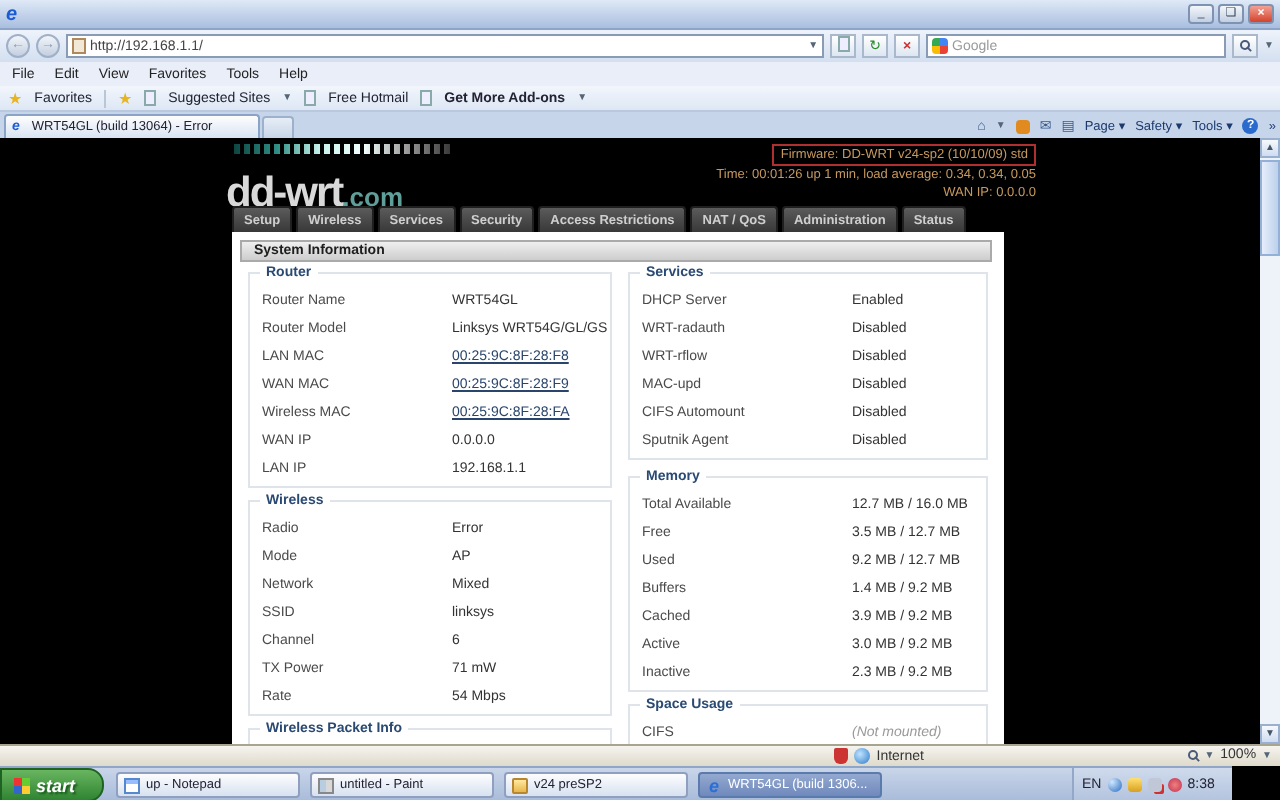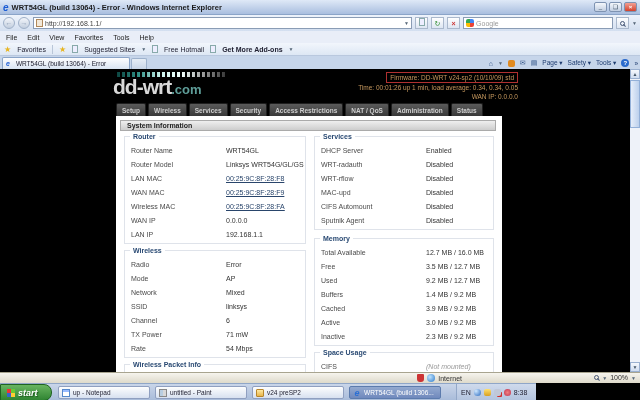--- a/index.html
+++ b/index.html
@@ -53,21 +53,21 @@
   .feed { width:7px; height:7px; background:#e08a20; border-radius:2px; }
   .helpico { width:8px; height:8px; border-radius:50%; background:#2a6acc; color:#fff; font-size:6px; text-align:center; line-height:8px; font-weight:bold; }
 
   
   .viewport { position:absolute; top:69px; left:0; width:640px; height:303px; background:#000; overflow:hidden; }
 
   .dots { position:absolute; left:117px; top:3px; width:108px; height:5px;
     background:linear-gradient(90deg,#0d4642,#2f8f85,#c8f2ec,#f2fffd,#9a9a9a,#3a3a3a);
     -webkit-mask-image:repeating-linear-gradient(90deg,#000 0 3px,transparent 3px 5px);
     mask-image:repeating-linear-gradient(90deg,#000 0 3px,transparent 3px 5px); }
-  .logo { position:absolute; left:113px; top:6px; }
+  .logo { position:absolute; left:113px; top:16px; }
   .logo .main { font-size:21px; font-weight:bold; letter-spacing:-1px; color:#d9d9d9; }
   .logo .dotcom { font-size:13px; font-weight:bold; color:#5f9e99; }
   .cpanel { position:absolute; left:283px; top:17px; font-size:11px; font-weight:bold; letter-spacing:1.5px; color:#2e3fd0; }
 
   .hdrinfo { position:absolute; top:3px; right:122px; text-align:right; color:#c6985e; font-size:6.5px; line-height:9px; }
   .fwbox { display:inline-block; border:1px solid #b03030; padding:0 3px; }
 
   .navtabs { position:absolute; left:116px; top:34px; height:13px; display:flex; gap:2px; }
   .ntab { height:13px; padding:0 5px; background:linear-gradient(#5b5b5b,#383838); border:1px solid #1f1f1f; border-bottom:none;
     border-radius:2px 2px 0 0; color:#cfcfcf; font-size:6.5px; font-weight:bold; display:flex; align-items:center; }
@@ -93,21 +93,21 @@
 
   
   .statusbar { position:absolute; top:372px; left:0; width:640px; height:11px;
     background:linear-gradient(#f6f4ee,#dedacb); border-top:1px solid #a8a48f; font-size:7px; color:#333; }
   .zone { position:absolute; right:178px; top:1px; display:flex; align-items:center; gap:3px; }
   .shield { width:7px; height:8px; background:#c33; border-radius:1px 1px 3px 3px; }
   .globe { width:8px; height:8px; border-radius:50%; background:radial-gradient(circle at 3px 3px,#bfe3ff,#2c7ac9); }
   .zoomctl { position:absolute; right:4px; top:1px; display:flex; align-items:center; gap:3px; }
 
   
-  .taskbar { position:absolute; top:383px; left:0; width:536px; height:17px;
+  .taskbar { position:absolute; top:383px; left:0; width:616px; height:17px;
     background:linear-gradient(#c9d5e9,#a9bcda); border-top:1px solid #8fa6c8; }
   .startbtn { position:absolute; left:0; top:0; width:52px; height:17px; border-radius:0 8px 8px 0;
     background:linear-gradient(#69b560,#2f8432); border:1px solid #1f6322; display:flex; align-items:center; gap:3px; padding:0 6px;
     color:#fff; font-weight:bold; font-style:italic; font-size:9px; text-shadow:1px 1px 1px #1a5a1d; }
   .flag { width:8px; height:8px; display:grid; grid-template-columns:4px 4px; grid-template-rows:4px 4px; }
   .flag span:nth-child(1){background:#e33;} .flag span:nth-child(2){background:#6c3;}
   .flag span:nth-child(3){background:#36c;} .flag span:nth-child(4){background:#fc3;}
   .task { position:absolute; top:2px; height:13px; width:92px; border:1px solid #8f9fc0; border-radius:2px;
     background:linear-gradient(#fdfdfe,#d7e1f0); display:flex; align-items:center; gap:3px; padding:0 3px; font-size:6.5px; color:#223;
     white-space:nowrap; overflow:hidden; }
@@ -119,21 +119,20 @@
   .ico-ie { color:#2b6fd4; font-weight:bold; font-style:italic; font-size:9px; line-height:8px; text-align:center; }
   .tray { position:absolute; right:0; top:0; height:17px; width:80px; background:linear-gradient(#cfdaec,#b2c3de);
     border-left:1px solid #93a8c8; display:flex; align-items:center; gap:3px; padding:0 4px; font-size:7px; color:#223; }
   .trayico { width:7px; height:7px; border-radius:2px; }
 </style>
 </head>
 <body>
 
 <div class="titlebar">
   <span class="ie-e">e</span>
-  <span class="title-text">WRT54GL (build 13064) - Error - Windows Internet Explorer</span>
   <span class="winbtns">
     <span class="wbtn">_</span>
     <span class="wbtn">❏</span>
     <span class="wbtn close">×</span>
   </span>
 </div>
 
 <div class="addressbar">
   <span class="navcircle">←</span>
   <span class="navcircle">→</span>

